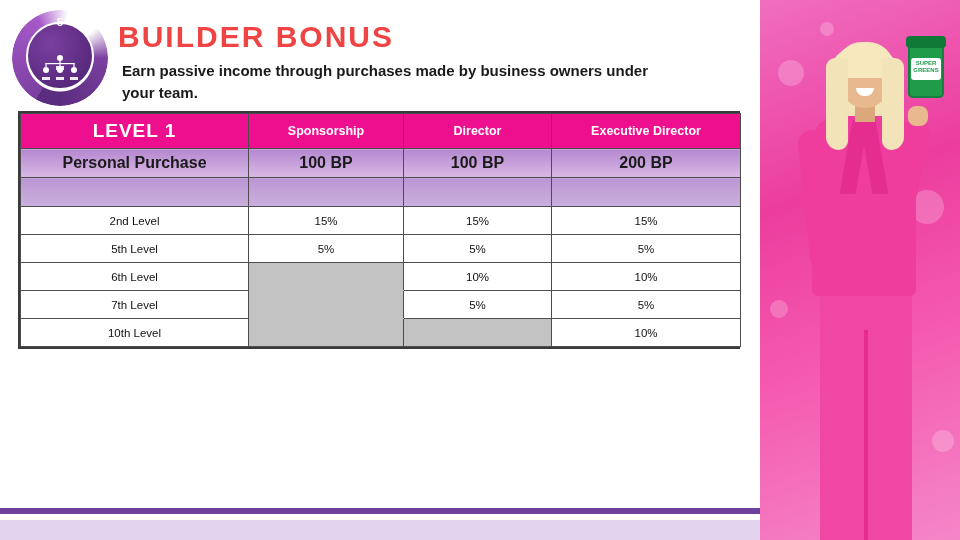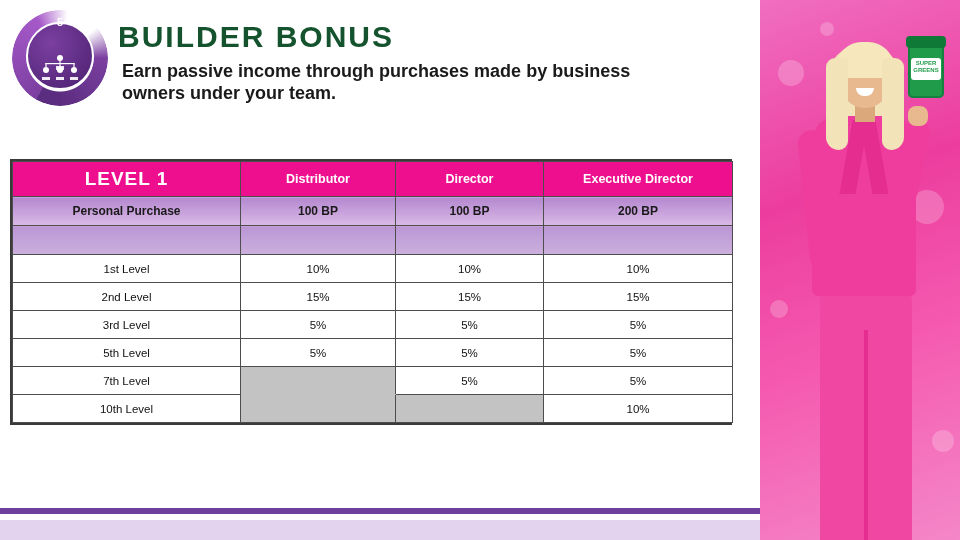--- a/index.html
+++ b/index.html
@@ -155,41 +155,40 @@
   }
   .badge .people {
     position: absolute; left: 26px; top: 44px; width: 44px; height: 26px;
   }
 
   .title {
     position: absolute;
     left: 118px; top: 20px;
     font-size: 30px; font-weight: bold;
     letter-spacing: 2px;
-    color: #14532d;
+    color: #ef4444;
     font-family: "Liberation Sans", sans-serif;
   }
   .subtitle {
     position: absolute;
     left: 122px; top: 60px;
     width: 560px;
-    font-size: 18px; font-weight: bold;
+    font-size: 15px; font-weight: bold;
     color: #1a1a1a;
     line-height: 22px;
   }
 
   
   .table-wrap {
     position: absolute;
-    left: 10px; top: 111px;
+    left: 18px; top: 111px;
     width: 722px;
     border: 2px solid #3a3a3a;
     box-sizing: border-box;
     background: #ffffff;
-    margin-top: 48px;
   }
   table {
     border-collapse: collapse;
     width: 100%;
     table-layout: fixed;
   }
   td, th {
     border: 1px solid #4d4d4d;
     font-size: 11.5px;
     text-align: center;
@@ -215,21 +214,21 @@
     background: #ee0f8f;
     color: #ffffff;
     font-size: 12.5px;
     font-weight: bold;
     height: 34px;
   }
   .row-purple td {
     background: linear-gradient(to bottom, #b488cf, #d9b9e6);
     color: #1a1a1a;
     font-weight: bold;
-    font-size: 12px;
+    font-size: 16px;
     height: 28px;
     text-align: center;
   }
   .row-purple-empty td {
     background: linear-gradient(to bottom, #bb95d4, #cbb0dd);
     height: 28px;
   }
   .row-data td {
     background: #ffffff;
     height: 27px;
@@ -292,21 +291,21 @@
       <table>
         <colgroup>
           <col class="c0">
             <col class="c1">
             <col class="c2">
             <col class="c3">
         </colgroup>
         <thead>
           <tr>
             <th class="hdr-level">LEVEL 1</th>
-            <th class="hdr-col">Distributor</th>
+            <th class="hdr-col">Sponsorship</th>
             <th class="hdr-col">Director</th>
             <th class="hdr-col">Executive Director</th>
           </tr>
         </thead>
         <tbody>
 
           <tr class="row-purple">
             <td>Personal Purchase</td>
             <td>100 BP</td>
             <td>100 BP</td>
@@ -315,44 +314,38 @@
 
 
           <tr class="row-purple-empty">
             <td></td>
             <td></td>
             <td></td>
             <td></td>
           </tr>
 
           <tr class="row-data">
-            <td>1st Level</td>
-            <td>10%</td>
-            <td>10%</td>
-            <td>10%</td>
-          </tr>
-          <tr class="row-data">
             <td>2nd Level</td>
             <td>15%</td>
             <td>15%</td>
             <td>15%</td>
           </tr>
           <tr class="row-data">
-            <td>3rd Level</td>
-            <td>5%</td>
-            <td>5%</td>
-            <td>5%</td>
-          </tr>
-          <tr class="row-data">
             <td>5th Level</td>
             <td>5%</td>
             <td>5%</td>
             <td>5%</td>
           </tr>
 
+          <tr class="row-data">
+            <td>6th Level</td>
+            <td class="grey grey-nb-bot"></td>
+            <td>10%</td>
+            <td>10%</td>
+          </tr>
           <tr class="row-data">
             <td>7th Level</td>
             <td class="grey grey-nb-top grey-nb-bot"></td>
             <td>5%</td>
             <td>5%</td>
           </tr>
           <tr class="row-data">
             <td>10th Level</td>
             <td class="grey grey-nb-top"></td>
             <td class="grey grey-nb-top grey-orange-left"></td>

